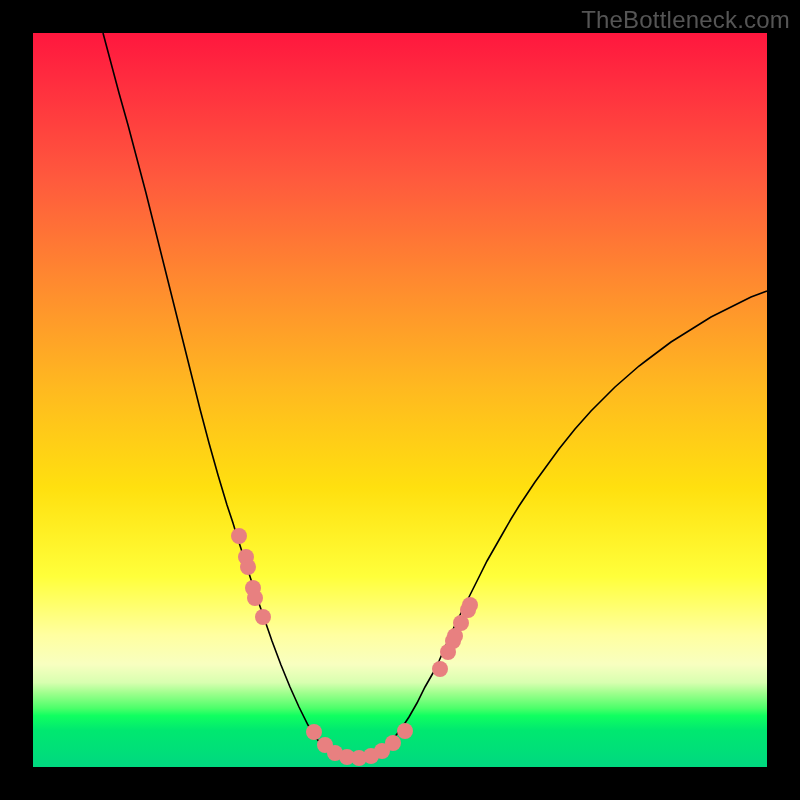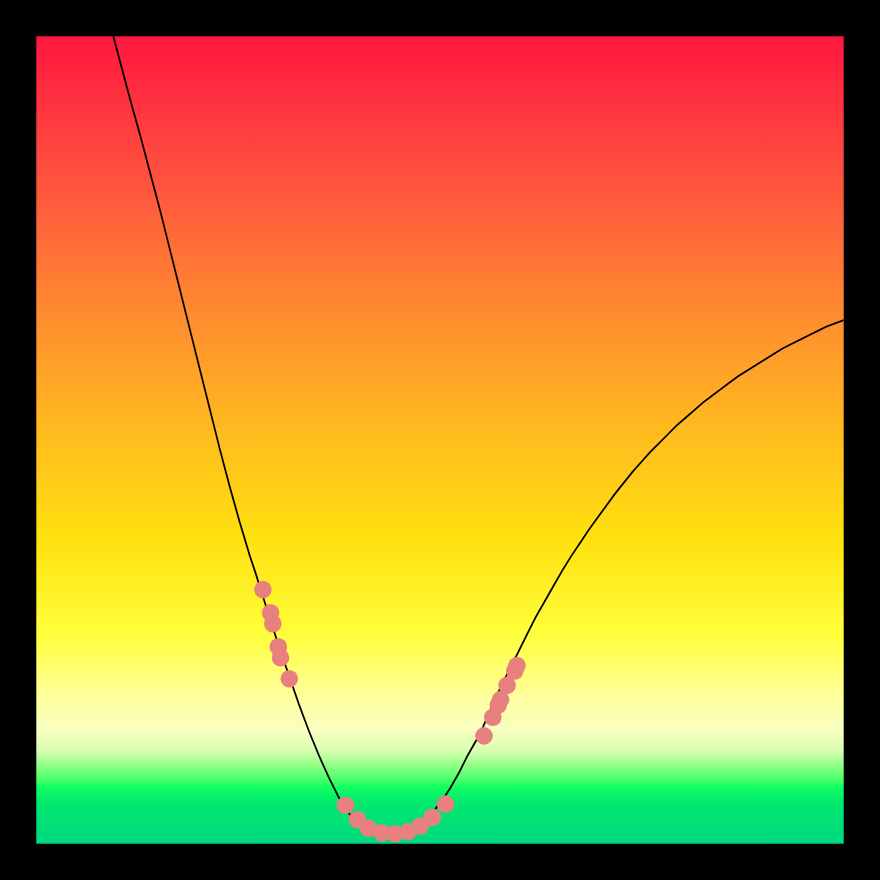--- a/index.html
+++ b/index.html
@@ -69,20 +69,21 @@
   }
   .dot {
     fill: #e88080;
     stroke: none;
   }
 </style>
 </head>
 <body>
 
 <div class="frame">
+  <div class="attribution">TheBottleneck.com</div>
   <div class="plot">
     <svg class="overlay" viewBox="0 0 734 734" preserveAspectRatio="none">
       <path class="curve" d="M 70 0 L 78 30 L 86 60 L 95 92 L 104 126 L 113 160 L 122 196 L 131 232 L 140 268 L 149 304 L 158 340 L 167 376 L 176 410 L 185 442 L 194 472 L 200 490 L 203 500 L 212 528 L 221 556 L 230 582 L 239 608 L 248 632 L 257 654 L 266 674 L 275 692 L 284 706 L 292 716 L 300 722 L 309 725 L 318 726 L 327 726 L 336 724 L 344 720 L 352 714 L 360 706 L 368 696 L 376 684 L 384 670 L 392 654 L 400 640 L 406 628 L 414 610 L 422 592 L 430 576 L 438 560 L 446 544 L 454 528 L 462 514 L 470 500 L 478 486 L 486 473 L 494 461 L 502 449 L 510 438 L 518 427 L 526 416 L 534 406 L 542 396 L 550 387 L 558 378 L 566 370 L 574 362 L 582 354 L 590 347 L 598 340 L 606 333 L 614 327 L 622 321 L 630 315 L 638 309 L 646 304 L 654 299 L 662 294 L 670 289 L 678 284 L 686 280 L 694 276 L 702 272 L 710 268 L 718 264 L 726 261 L 734 258"></path>
     <circle cx="206" cy="503" r="8" class="dot"></circle>
         <circle cx="213" cy="524" r="8" class="dot"></circle>
         <circle cx="215" cy="534" r="8" class="dot"></circle>
         <circle cx="220" cy="555" r="8" class="dot"></circle>
         <circle cx="222" cy="565" r="8" class="dot"></circle>
         <circle cx="230" cy="584" r="8" class="dot"></circle>
         <circle cx="281" cy="699" r="8" class="dot"></circle>

